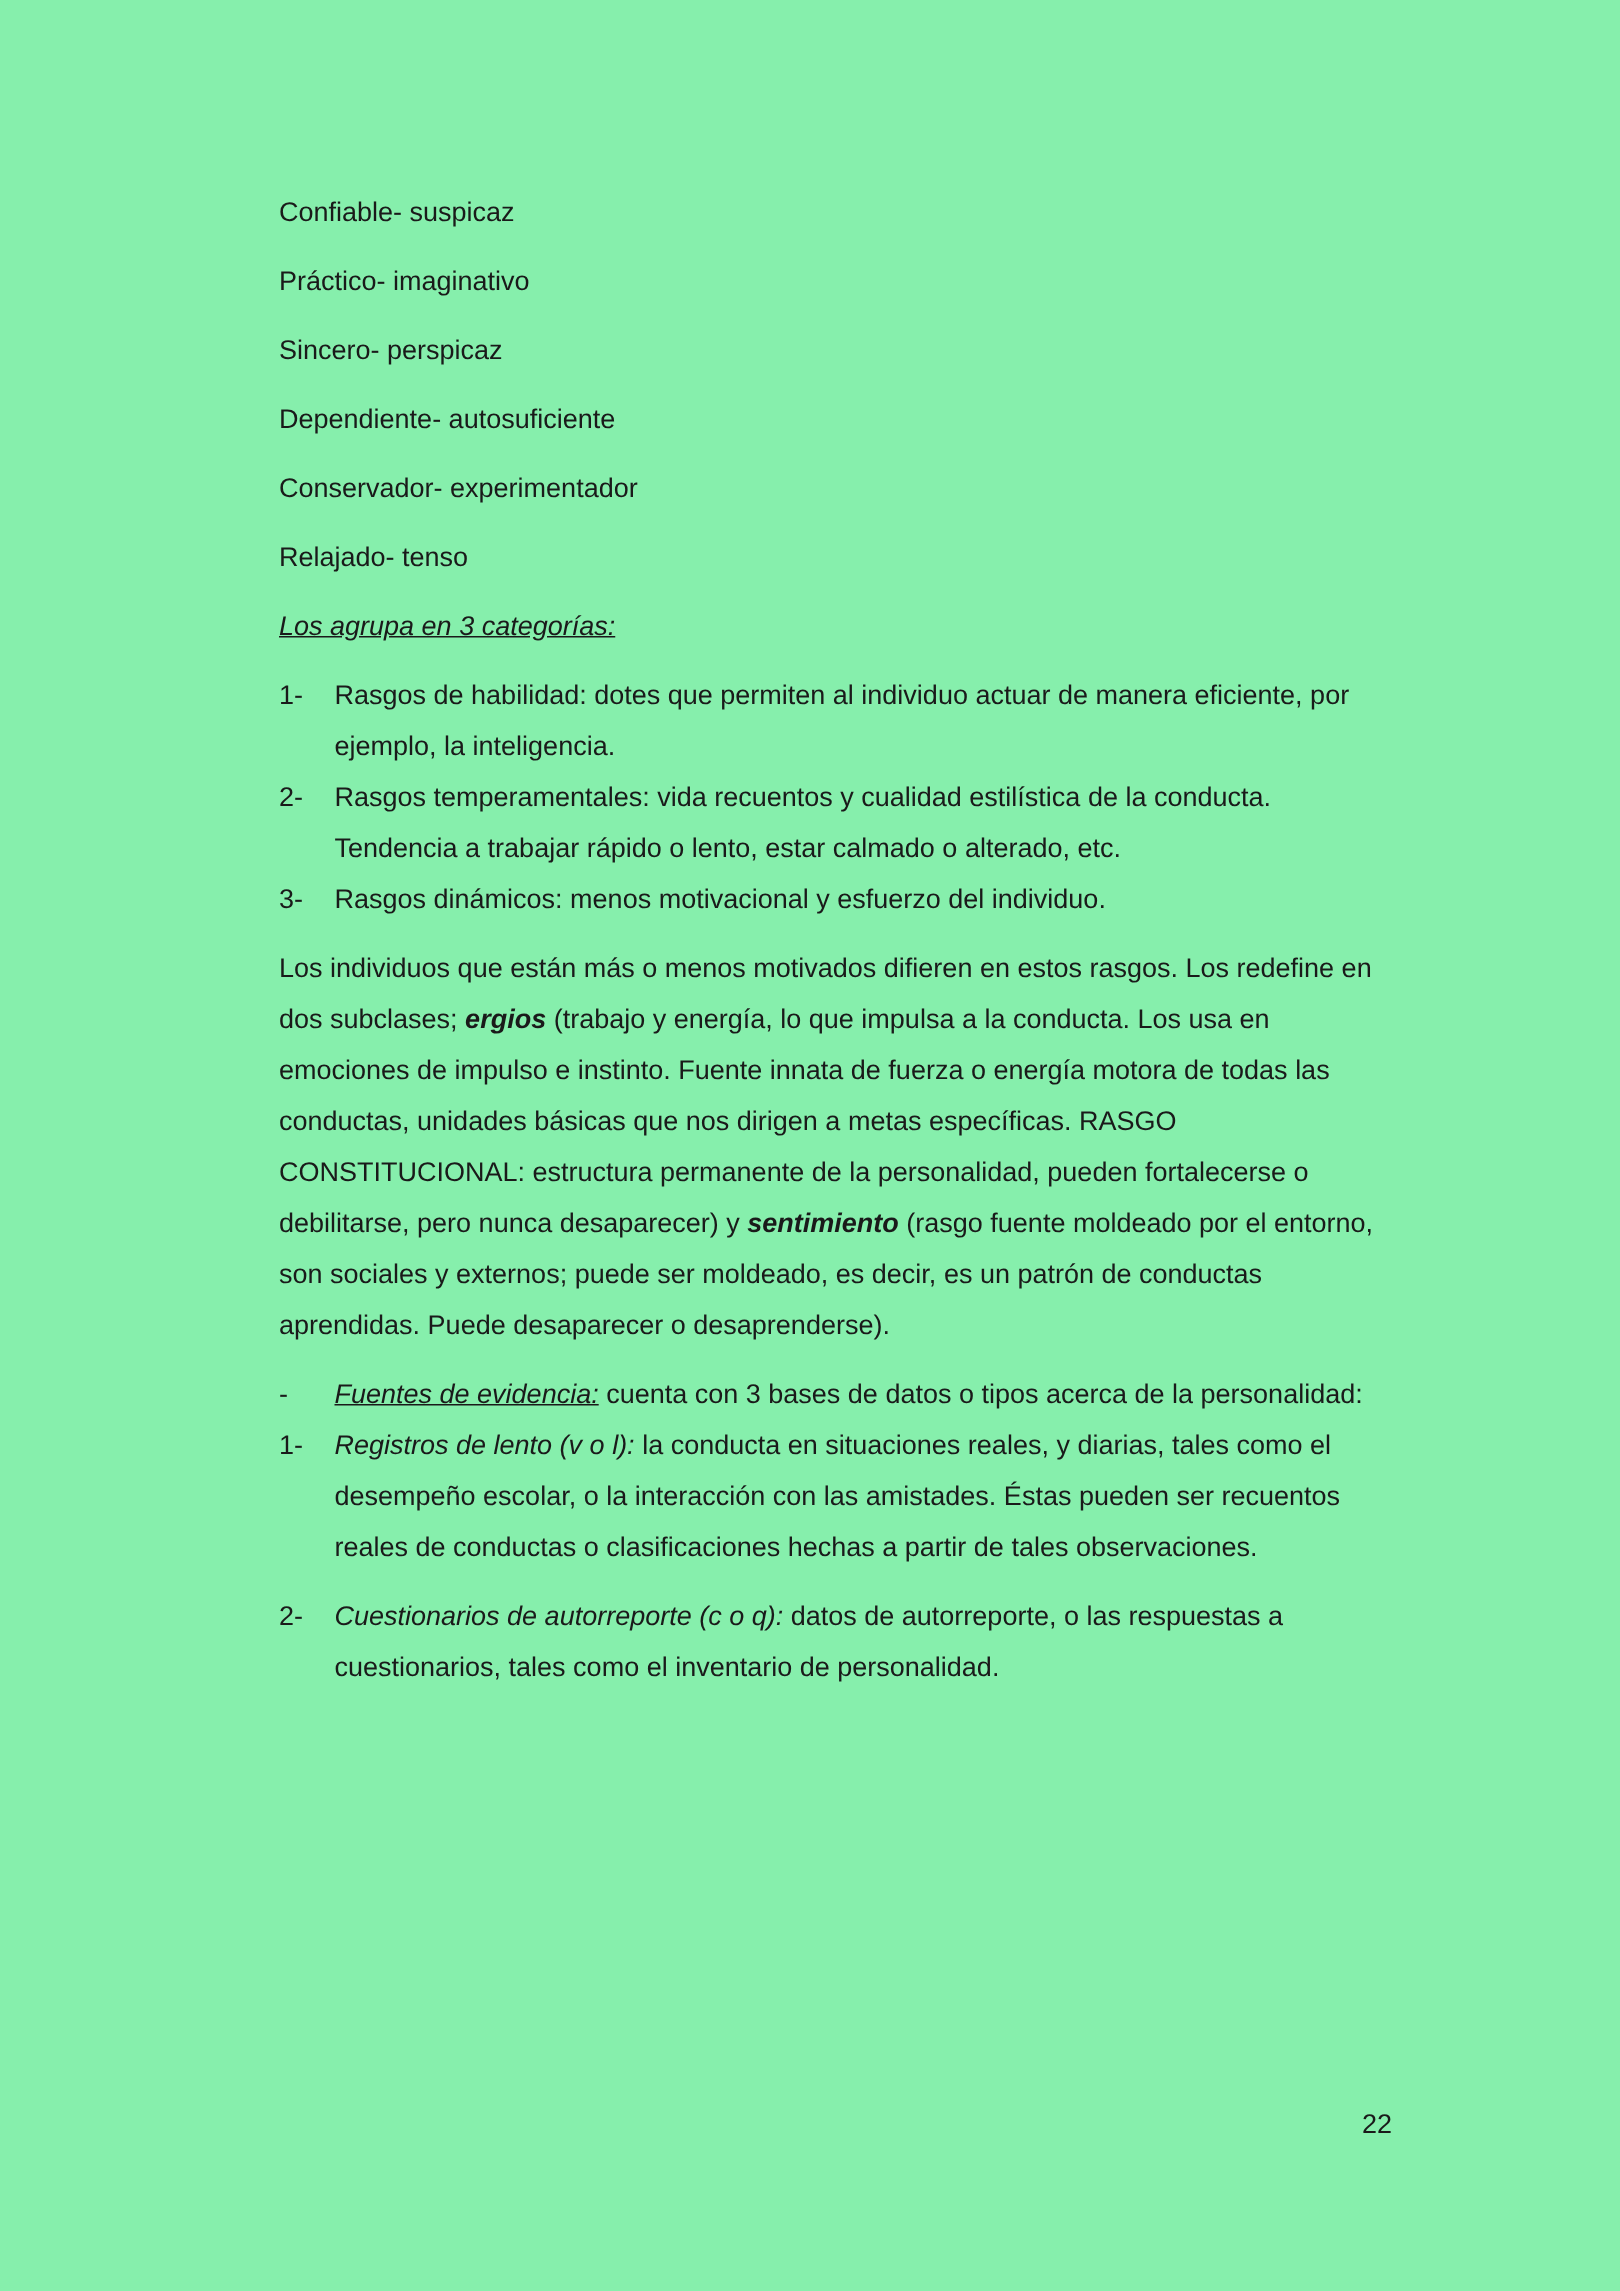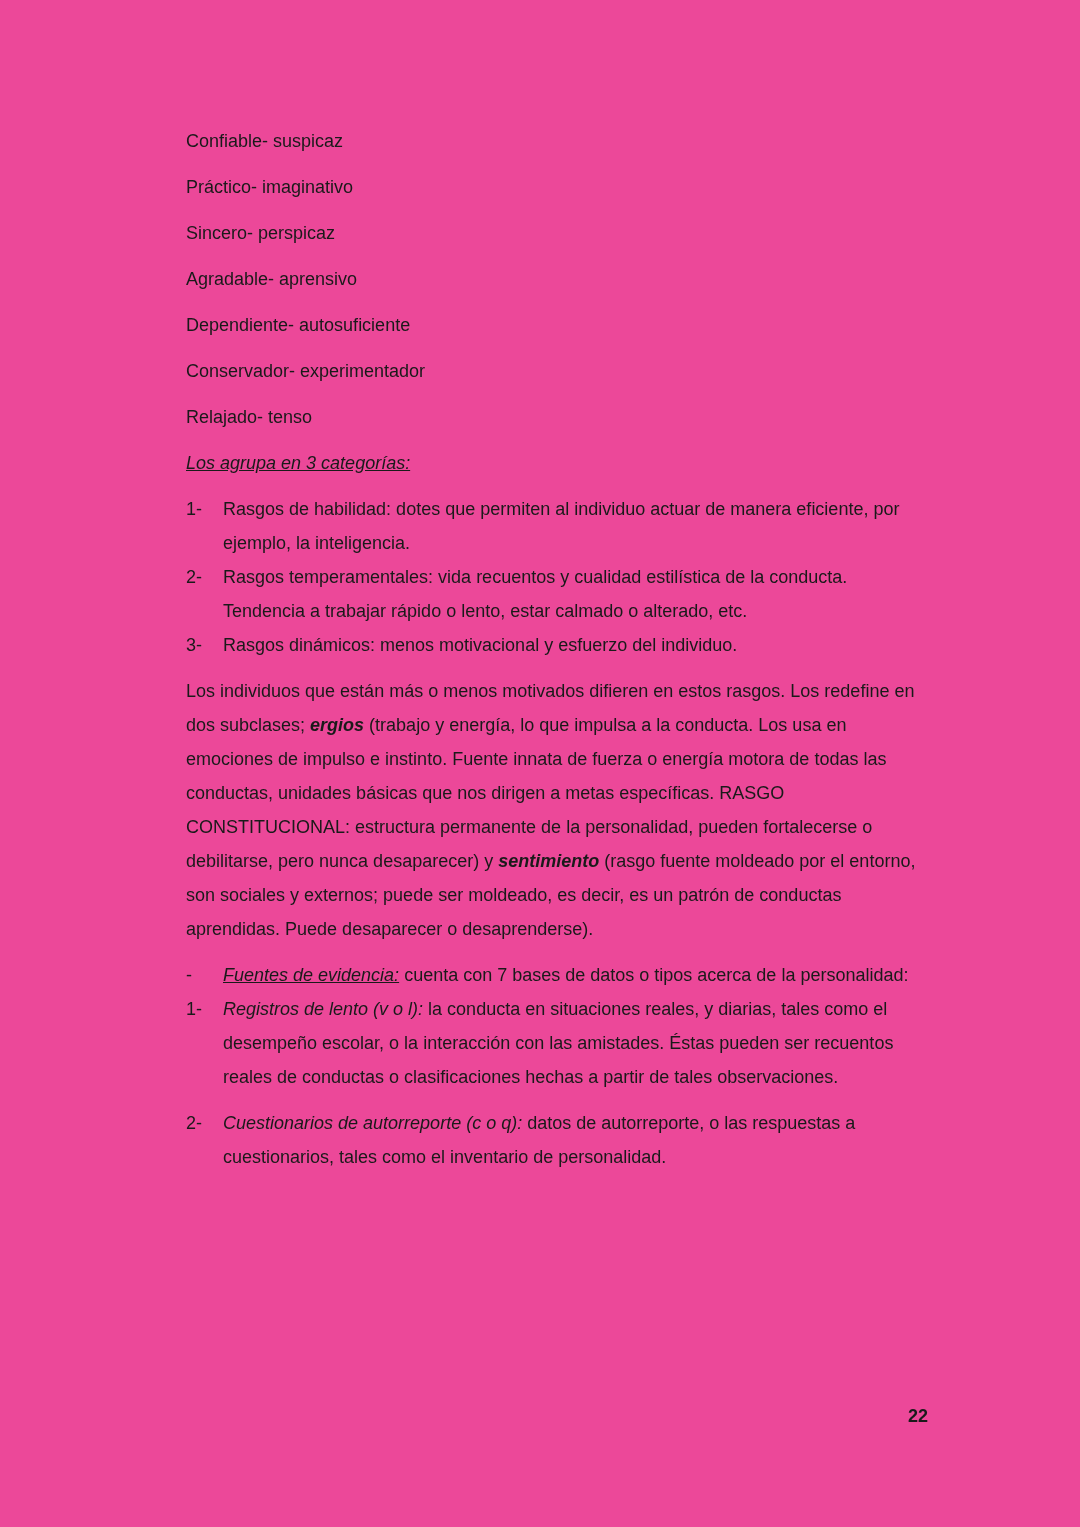--- a/index.html
+++ b/index.html
@@ -1,21 +1,21 @@
 <!DOCTYPE html>
 <html><head>
 <meta charset="utf-8">
 <style>
   * { margin: 0; padding: 0; box-sizing: border-box; }
   html, body { background: #ffffff; }
   .page {
     position: relative;
     width: 1080px;
     height: 1527px;
-    background: #ec4899;
+    background: #86efac;
     font-family: "Liberation Sans", sans-serif;
     font-size: 18px;
     color: #1a1a1a;
     overflow: hidden;
   }
   .content {
     position: absolute;
     left: 186px;
     top: 124px;
     width: 748px;
@@ -45,33 +45,31 @@
   .bi { font-weight: 700; font-style: italic; text-align: center; }
   .ital { font-style: italic; }
   .iu { font-style: italic; text-decoration: underline; margin-top: 32px; }
   .page-number {
     position: absolute;
     right: 152px;
     bottom: 100px;
     font-size: 18px;
     line-height: 22px;
     color: #1a1a1a;
-    font-weight: bold;
   }
 </style>
 </head>
 <body>
 
 <div class="page">
   <main class="content">
 
     <p class="pair">Confiable- suspicaz</p>
     <p class="pair">Práctico- imaginativo</p>
     <p class="pair">Sincero- perspicaz</p>
-    <p class="pair">Agradable- aprensivo</p>
     <p class="pair">Dependiente- autosuficiente</p>
     <p class="pair">Conservador- experimentador</p>
     <p class="pair">Relajado- tenso</p>
 
     <p class="para"><span class="iu">Los agrupa en 3 categorías:</span></p>
 
     <div class="list">
       <div class="list-item">
         <span class="marker">1-</span>
         <span class="text">Rasgos de habilidad: dotes que permiten al individuo actuar de manera eficiente, por ejemplo, la inteligencia.</span>
@@ -84,21 +82,21 @@
         <span class="marker">3-</span>
         <span class="text">Rasgos dinámicos: menos motivacional y esfuerzo del individuo.</span>
       </div>
     </div>
 
     <p class="para"><span>Los individuos que están más o menos motivados difieren en estos rasgos. Los redefine en dos subclases; </span><span class="bi">ergios</span><span> (trabajo y energía, lo que impulsa a la conducta. Los usa en emociones de impulso e instinto. Fuente innata de fuerza o energía motora de todas las conductas, unidades básicas que nos dirigen a metas específicas. RASGO CONSTITUCIONAL: estructura permanente de la personalidad, pueden fortalecerse o debilitarse, pero nunca desaparecer) y </span><span class="bi">sentimiento</span><span> (rasgo fuente moldeado por el entorno, son sociales y externos; puede ser moldeado, es decir, es un patrón de conductas aprendidas. Puede desaparecer o desaprenderse).</span></p>
 
     <div class="list">
       <div class="list-item">
         <span class="marker">-</span>
-        <span class="text"><span class="iu">Fuentes de evidencia:</span><span> cuenta con 7 bases de datos o tipos acerca de la personalidad:</span></span>
+        <span class="text"><span class="iu">Fuentes de evidencia:</span><span> cuenta con 3 bases de datos o tipos acerca de la personalidad:</span></span>
       </div>
       <div class="list-item">
         <span class="marker">1-</span>
         <span class="text"><span class="ital">Registros de lento (v o l):</span><span> la conducta en situaciones reales, y diarias, tales como el desempeño escolar, o la interacción con las amistades. Éstas pueden ser recuentos reales de conductas o clasificaciones hechas a partir de tales observaciones.</span></span>
       </div>
     </div>
 
 
     <div class="list">
       <div class="list-item">

